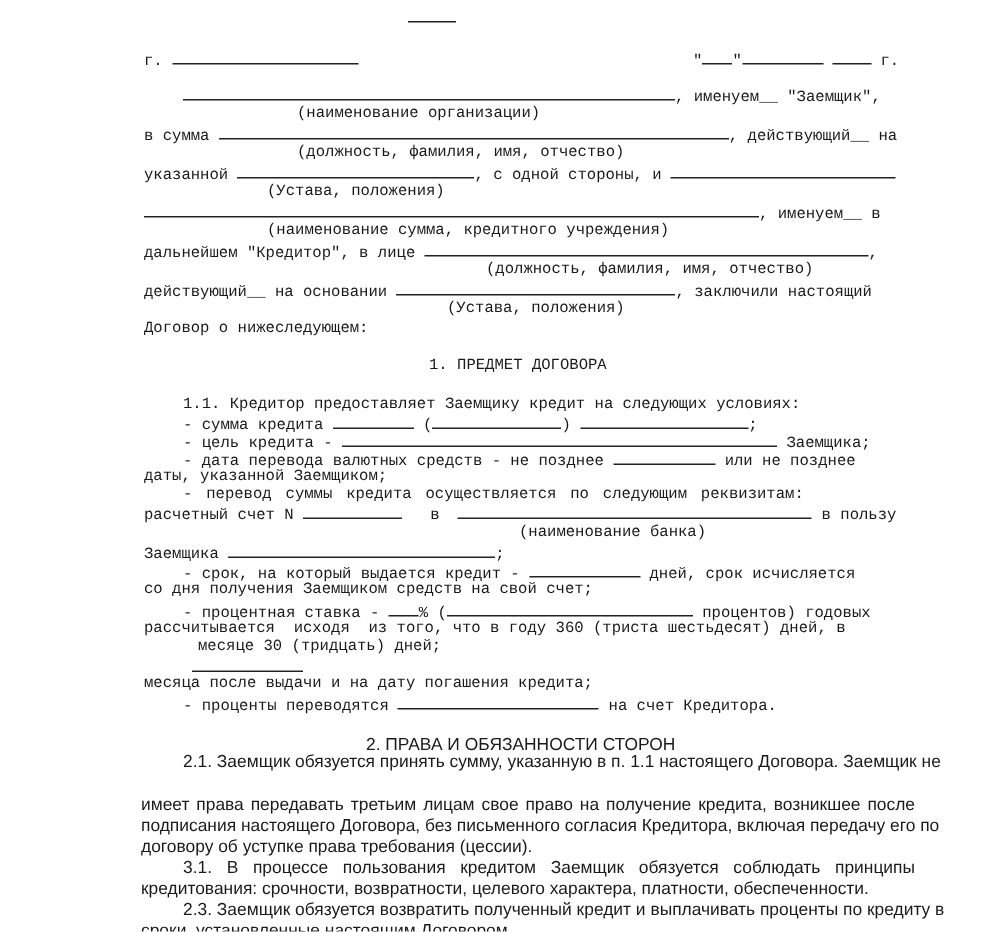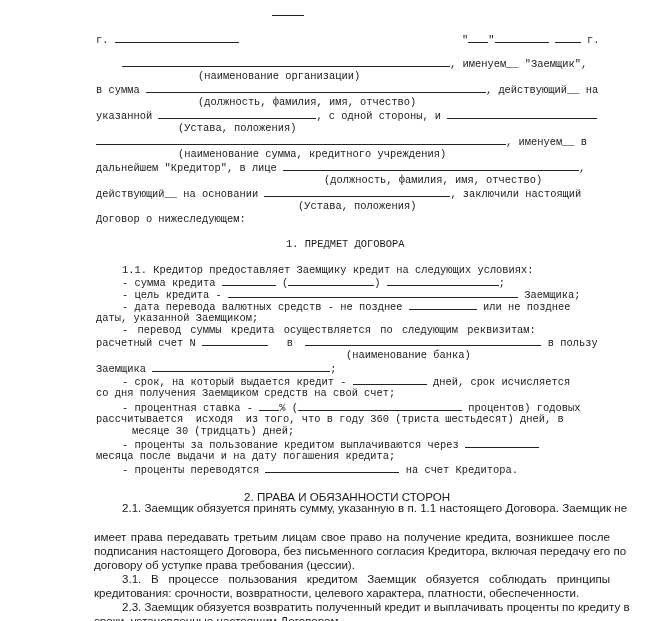--- a/index.html
+++ b/index.html
@@ -40,21 +40,21 @@
 <div class="m" style="left:96px;top:312px;">даты, указанной Заемщиком;</div>
 <div class="m" style="left:122px;top:324px;width:480px;word-spacing:3px;">- перевод суммы кредита осуществляется по следующим реквизитам:</div>
 <div class="m" style="left:96px;top:336px;"><span>расчетный счет N</span> <span class="u" style="width:66px"></span>   <span>в</span>  <span class="u" style="width:236px"></span> <span>в пользу</span></div>
 <div class="m" style="left:346px;top:349px;text-align:center;">(наименование банка)</div>
 <div class="m" style="left:96px;top:362px;"><span>Заемщика</span> <span class="u" style="width:178px"></span><span>;</span></div>
 <div class="m" style="left:122px;top:375px;"><span>- срок, на который выдается кредит -</span> <span class="u" style="width:74px"></span> <span>дней, срок исчисляется</span></div>
 <div class="m" style="left:96px;top:387px;">со дня получения Заемщиком средств на свой счет;</div>
 <div class="m" style="left:122px;top:401px;"><span>- процентная ставка -</span> <span class="u" style="width:20px"></span><span>% (</span><span class="u" style="width:164px"></span> <span>процентов) годовых</span></div>
 <div class="m" style="left:96px;top:413px;">рассчитывается  исходя  из того, что в году 360 (триста шестьдесят) дней, в</div>
 <div class="m" style="left:96px;top:425px;margin-left:36px;">месяце 30 (тридцать) дней;</div>
-<div class="m" style="left:122px;top:438px;"><span>- проценты за пользование кредитом выплачиваются через</span> <span class="u" style="width:74px"></span></div>
+<div class="m" style="left:122px;top:438px;"> <span class="u" style="width:74px"></span></div>
 <div class="m" style="left:96px;top:450px;">месяца после выдачи и на дату погашения кредита;</div>
 <div class="m" style="left:122px;top:463px;"><span>- проценты переводятся</span> <span class="u" style="width:134px"></span> <span>на счет Кредитора.</span></div>
 
 <div class="s" style="left:244px;top:490px;">2. ПРАВА И ОБЯЗАННОСТИ СТОРОН</div>
 
 <div class="s" style="left:122px;top:501px;">2.1. Заемщик обязуется принять сумму, указанную в п. 1.1 настоящего Договора. Заемщик не</div>
 <div class="s j" style="left:94px;top:530px;width:516px;">имеет права передавать третьим лицам свое право на получение кредита, возникшее после</div>
 <div class="s j" style="left:94px;top:544px;width:516px;">подписания настоящего Договора, без письменного согласия Кредитора, включая передачу его по</div>
 <div class="s" style="left:94px;top:558px;">договору об уступке права требования (цессии).</div>
 <div class="s j" style="left:122px;top:572px;width:488px;">3.1. В процессе пользования кредитом Заемщик обязуется соблюдать принципы</div>

